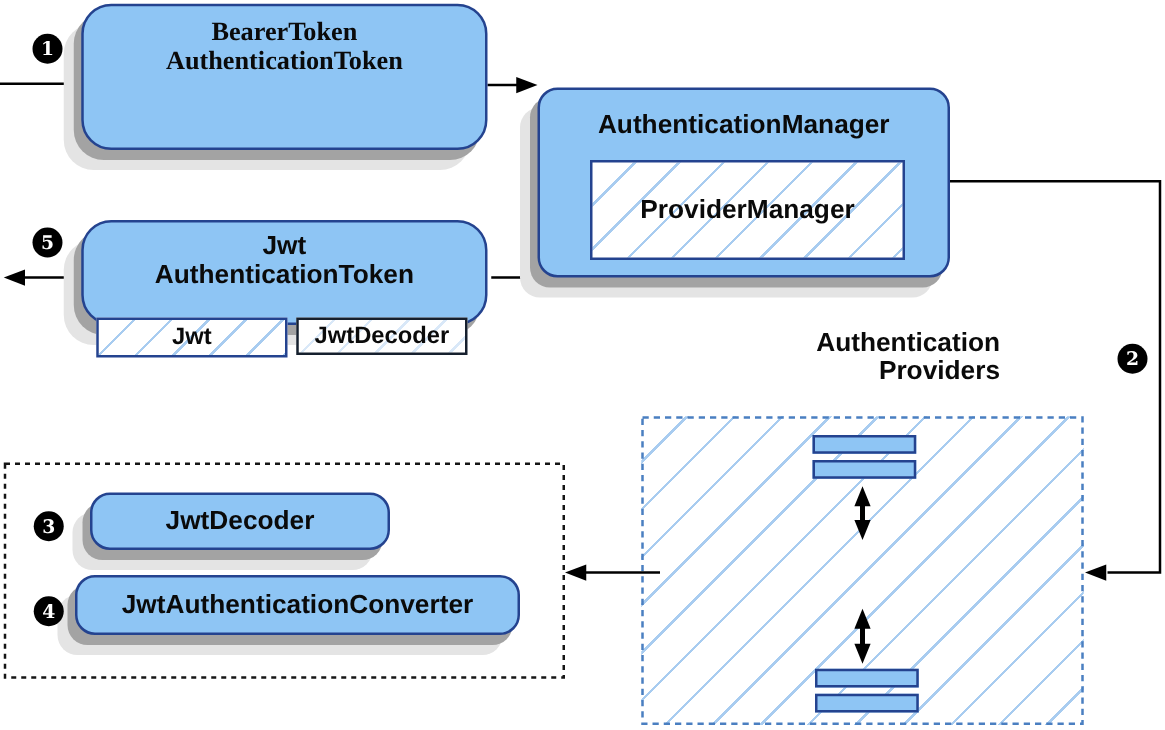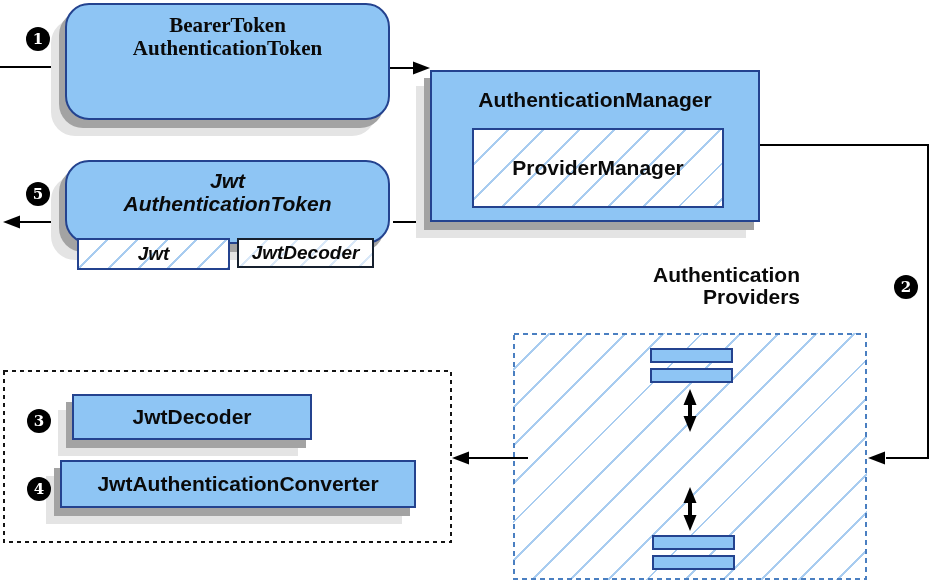--- a/index.html
+++ b/index.html
@@ -17,21 +17,21 @@
   html,body{margin:0;padding:0;background:#fff;}
   .stage{
     position:relative;width:932px;height:584px;background:#ffffff;overflow:hidden;
     font-family:"Liberation Sans",sans-serif;color:var(--text);
   }
   .stage *{box-sizing:border-box;}
   .node{
     position:absolute;background:var(--node_fill);
     border:2px solid var(--node_border);z-index:3;
   }
-  .shadowed{box-shadow:-6px 8px 0 var(--shadow_dark),-14px 16px 0 var(--shadow_light);}
+  .shadowed{box-shadow:-6px 8px 0 var(--shadow_dark),-14px 16px 0 var(--shadow_light);border-radius:16px;}
   .rounded{border-radius:24px;}
   .title{font-weight:bold;font-size:21px;line-height:23px;text-align:center;}
   .center-flex{display:flex;align-items:center;justify-content:center;}
   .chip{
     position:absolute;background-color:#fff;border:2px solid var(--node_border);
     font-weight:bold;font-size:19px;display:flex;align-items:center;justify-content:center;
   }
   .hatch20{background-image:repeating-linear-gradient(135deg,rgba(0,0,0,0) 0 19px,var(--hatch_line) 19px 21px);}
   .hatch25{background-image:repeating-linear-gradient(135deg,rgba(0,0,0,0) 0 23px,var(--hatch_line) 23px 25px);}
   .hatch-light{background-image:repeating-linear-gradient(135deg,rgba(0,0,0,0) 0 19px,var(--hatch_line_light) 19px 21px);}
@@ -105,21 +105,21 @@
     </div>
   </div>
 
   <div class="node shadowed" style="left:430px;top:70px;width:330px;height:152px;">
     <div class="title" style="padding-top:16px;">AuthenticationManager</div>
     <div class="chip hatch25" style="left:40px;top:56px;width:252px;height:80px;font-size:21px;">
       <span>ProviderManager</span>
     </div>
   </div>
 
-  <div class="node rounded shadowed" style="left:65px;top:160px;width:325px;height:84px;font-style:italic;">
+  <div class="node rounded shadowed" style="left:65px;top:176px;width:325px;height:84px;">
     <div class="title" style="padding-top:7px;">
       <div>Jwt</div>
       <div>AuthenticationToken</div>
     </div>
     <div class="chip hatch20" style="left:10px;top:76px;width:153px;height:32px;">
       <span>Jwt</span>
     </div>
     <div class="chip hatch-light" style="left:170px;top:76px;width:137px;height:30px;border-color:#16202e;">
       <span>JwtDecoder</span>
     </div>

